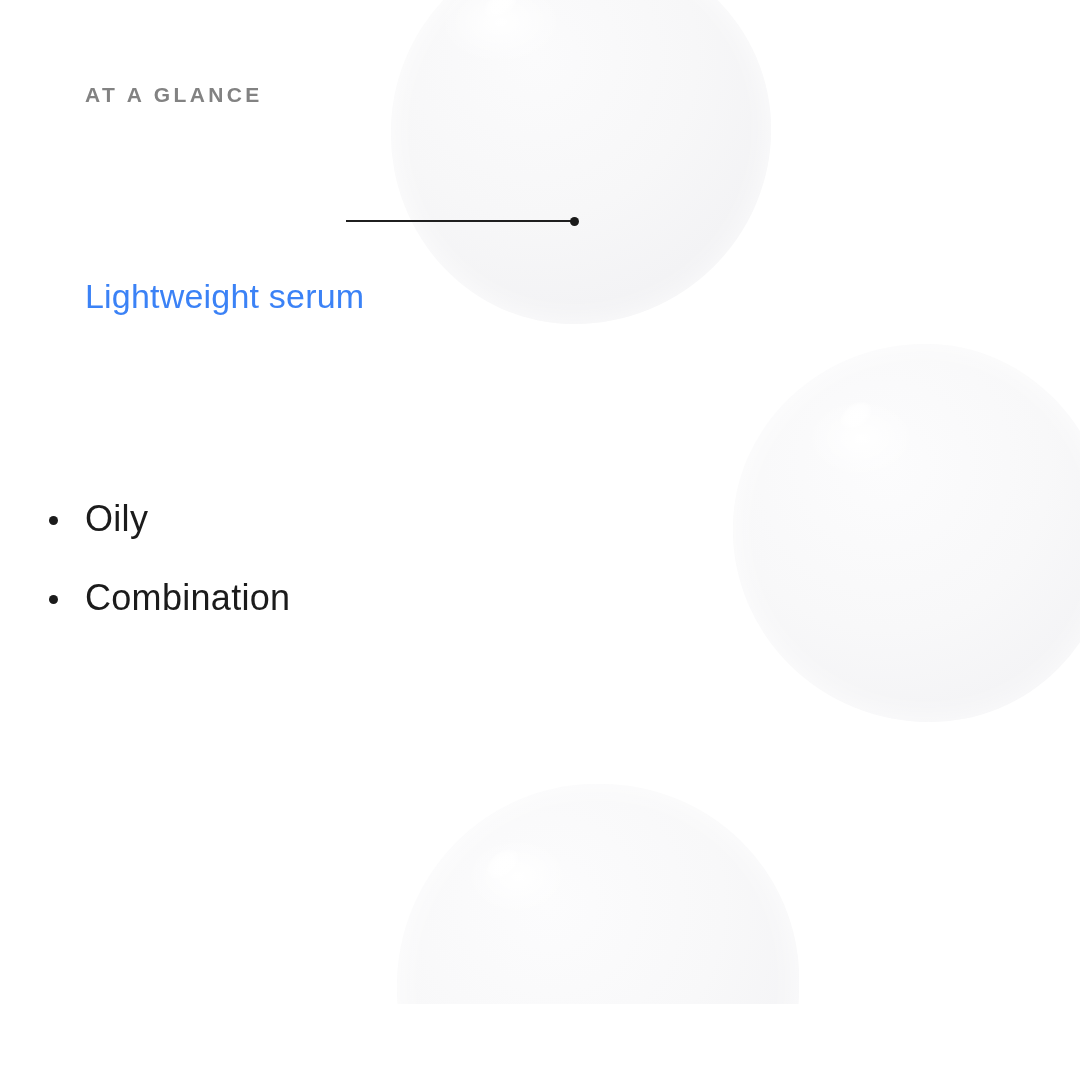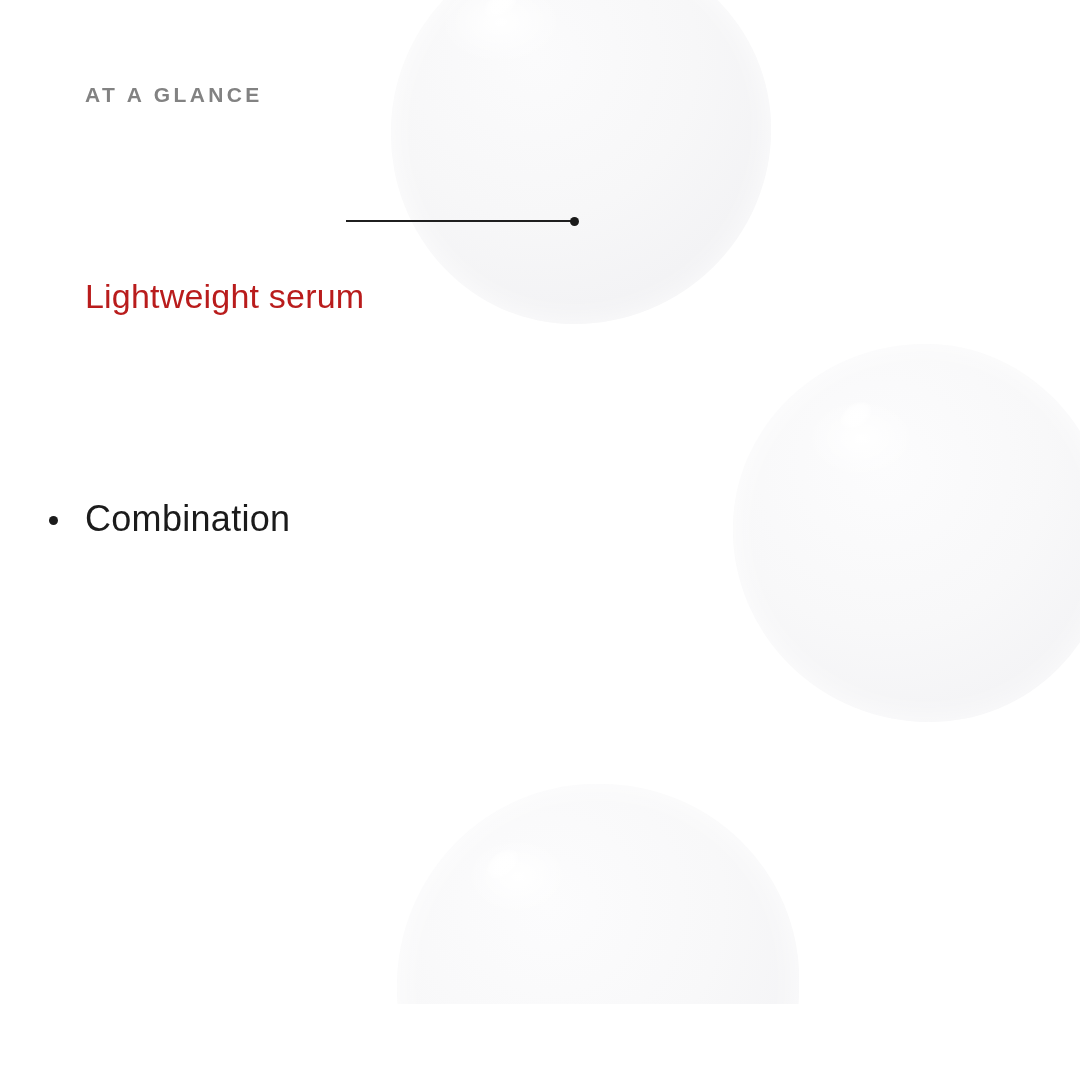--- a/index.html
+++ b/index.html
@@ -147,21 +147,21 @@
   }
 
   .subtext {
     position: absolute;
     left: 85px;
     top: 279px;
     font-family: "Liberation Sans", sans-serif;
     font-size: 34px;
     font-weight: 400;
     letter-spacing: 0.2px;
-    color: #b91c1c;
+    color: #3b82f6;
     line-height: 1;
     white-space: nowrap;
   }
 
   
   .leader {
     position: absolute;
     left: 346px;
     top: 219px;
     width: 236px;
@@ -237,18 +237,22 @@
       <div class="leader-line"></div>
       <div class="leader-dot"></div>
     </div>
 
     <div class="subtext">Lightweight serum</div>
 
 
     <ul class="bullets">
       <li class="bullet-item">
         <span class="bullet-dot"></span>
+        <span>Oily</span>
+      </li>
+      <li class="bullet-item">
+        <span class="bullet-dot"></span>
         <span>Combination</span>
       </li>
     </ul>
 
   </div>
 </div>
 
 </body></html>

